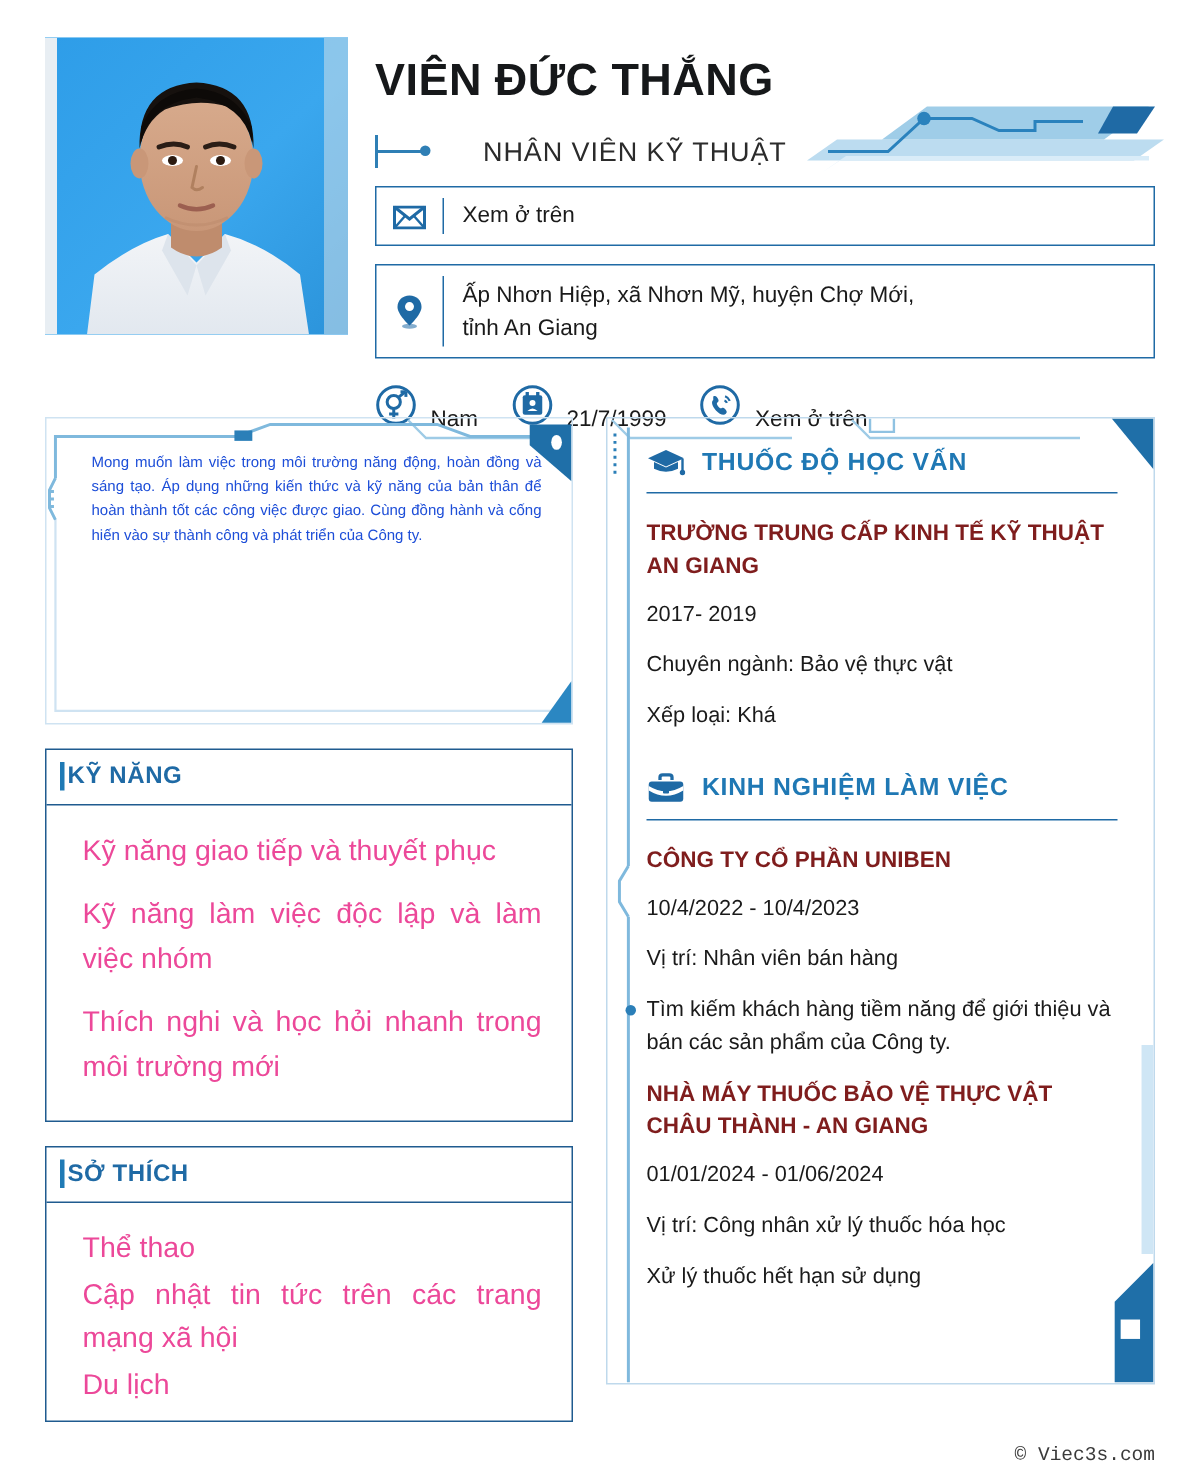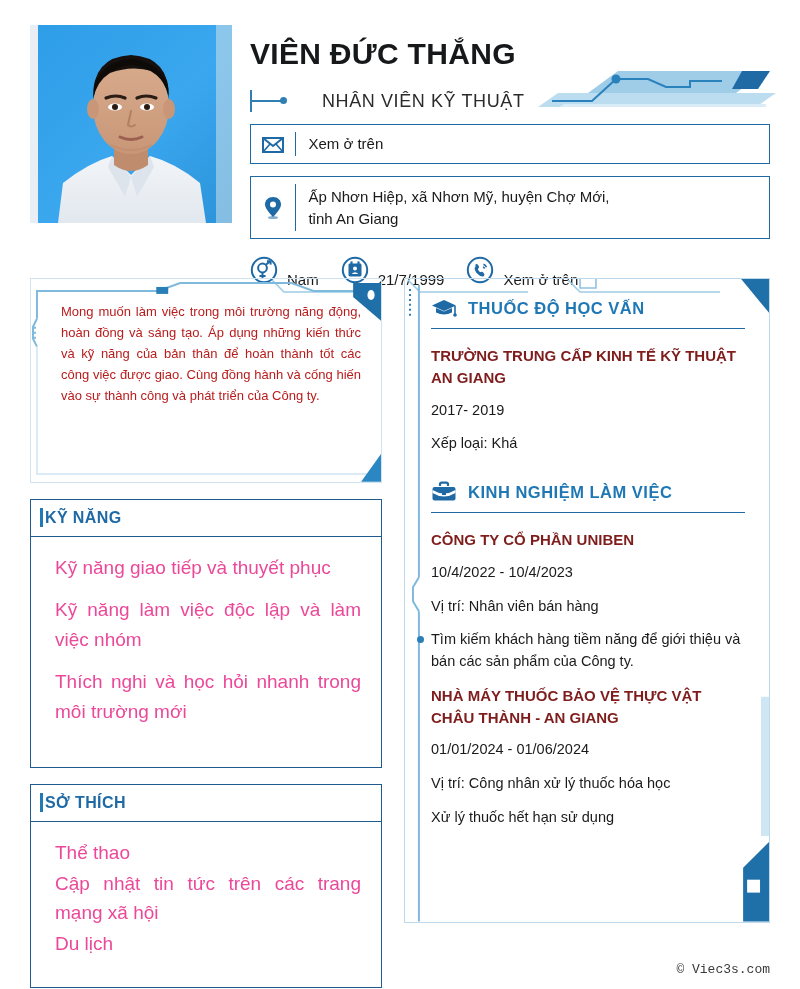--- a/index.html
+++ b/index.html
@@ -156,32 +156,32 @@
   .col-right { flex: 1; position: relative; }
 
   
   .objective {
     position: relative;
     border: 1.2px solid #cfe3f2;
     padding: 22px 20px 18px 30px;
     min-height: 205px;
   }
   .objective p {
-    font-size: 13px;
+    font-size: 10px;
     line-height: 1.62;
     text-align: justify;
-    color: #b91c1c;
+    color: #1d4ed8;
   }
   .obj-deco { position: absolute; inset: 0; pointer-events: none; }
 
   
   .panel {
     border: 1.2px solid #1f5b8f;
     margin-top: 16px;
-    padding-bottom: 28px;
+    padding-bottom: 8px;
   }
   .panel-head {
     border-bottom: 1.2px solid #1f5b8f;
     padding: 9px 0 9px 14px;
     position: relative;
   }
   .panel-head::before {
     content: "";
     position: absolute;
     left: 9px; top: 8px;
@@ -489,20 +489,21 @@
             <line x1="24" y1="9" x2="24" y2="17" stroke="#1f6aa5" stroke-width="1.6"></line>
             <circle cx="24" cy="18" r="1.8" fill="#1f6aa5"></circle>
           </svg>
         </span>
         <span class="sec-title">THUỐC ĐỘ HỌC VẤN</span>
       </div>
 
       <div class="entry">
         <div class="entry-org">TRƯỜNG TRUNG CẤP  KINH TẾ KỸ THUẬT AN GIANG</div>
         <div class="entry-line">2017- 2019</div>
+        <div class="entry-line">Chuyên ngành: Bảo vệ thực vật</div>
         <div class="entry-line">Xếp loại: Khá</div>
       </div>
 
       <div class="sec-gap"></div>
 
       <div class="sec-head">
         <span class="sec-ic">
           <svg width="26" height="22" viewBox="0 0 26 22">
             <path d="M9 5 L9 3.2 Q9 1.6 10.8 1.6 L15.2 1.6 Q17 1.6 17 3.2 L17 5" fill="none" stroke="#1f6aa5" stroke-width="2.2"></path>
             <rect x="1.5" y="6" width="23" height="13.5" rx="2" fill="#1f6aa5"></rect>

